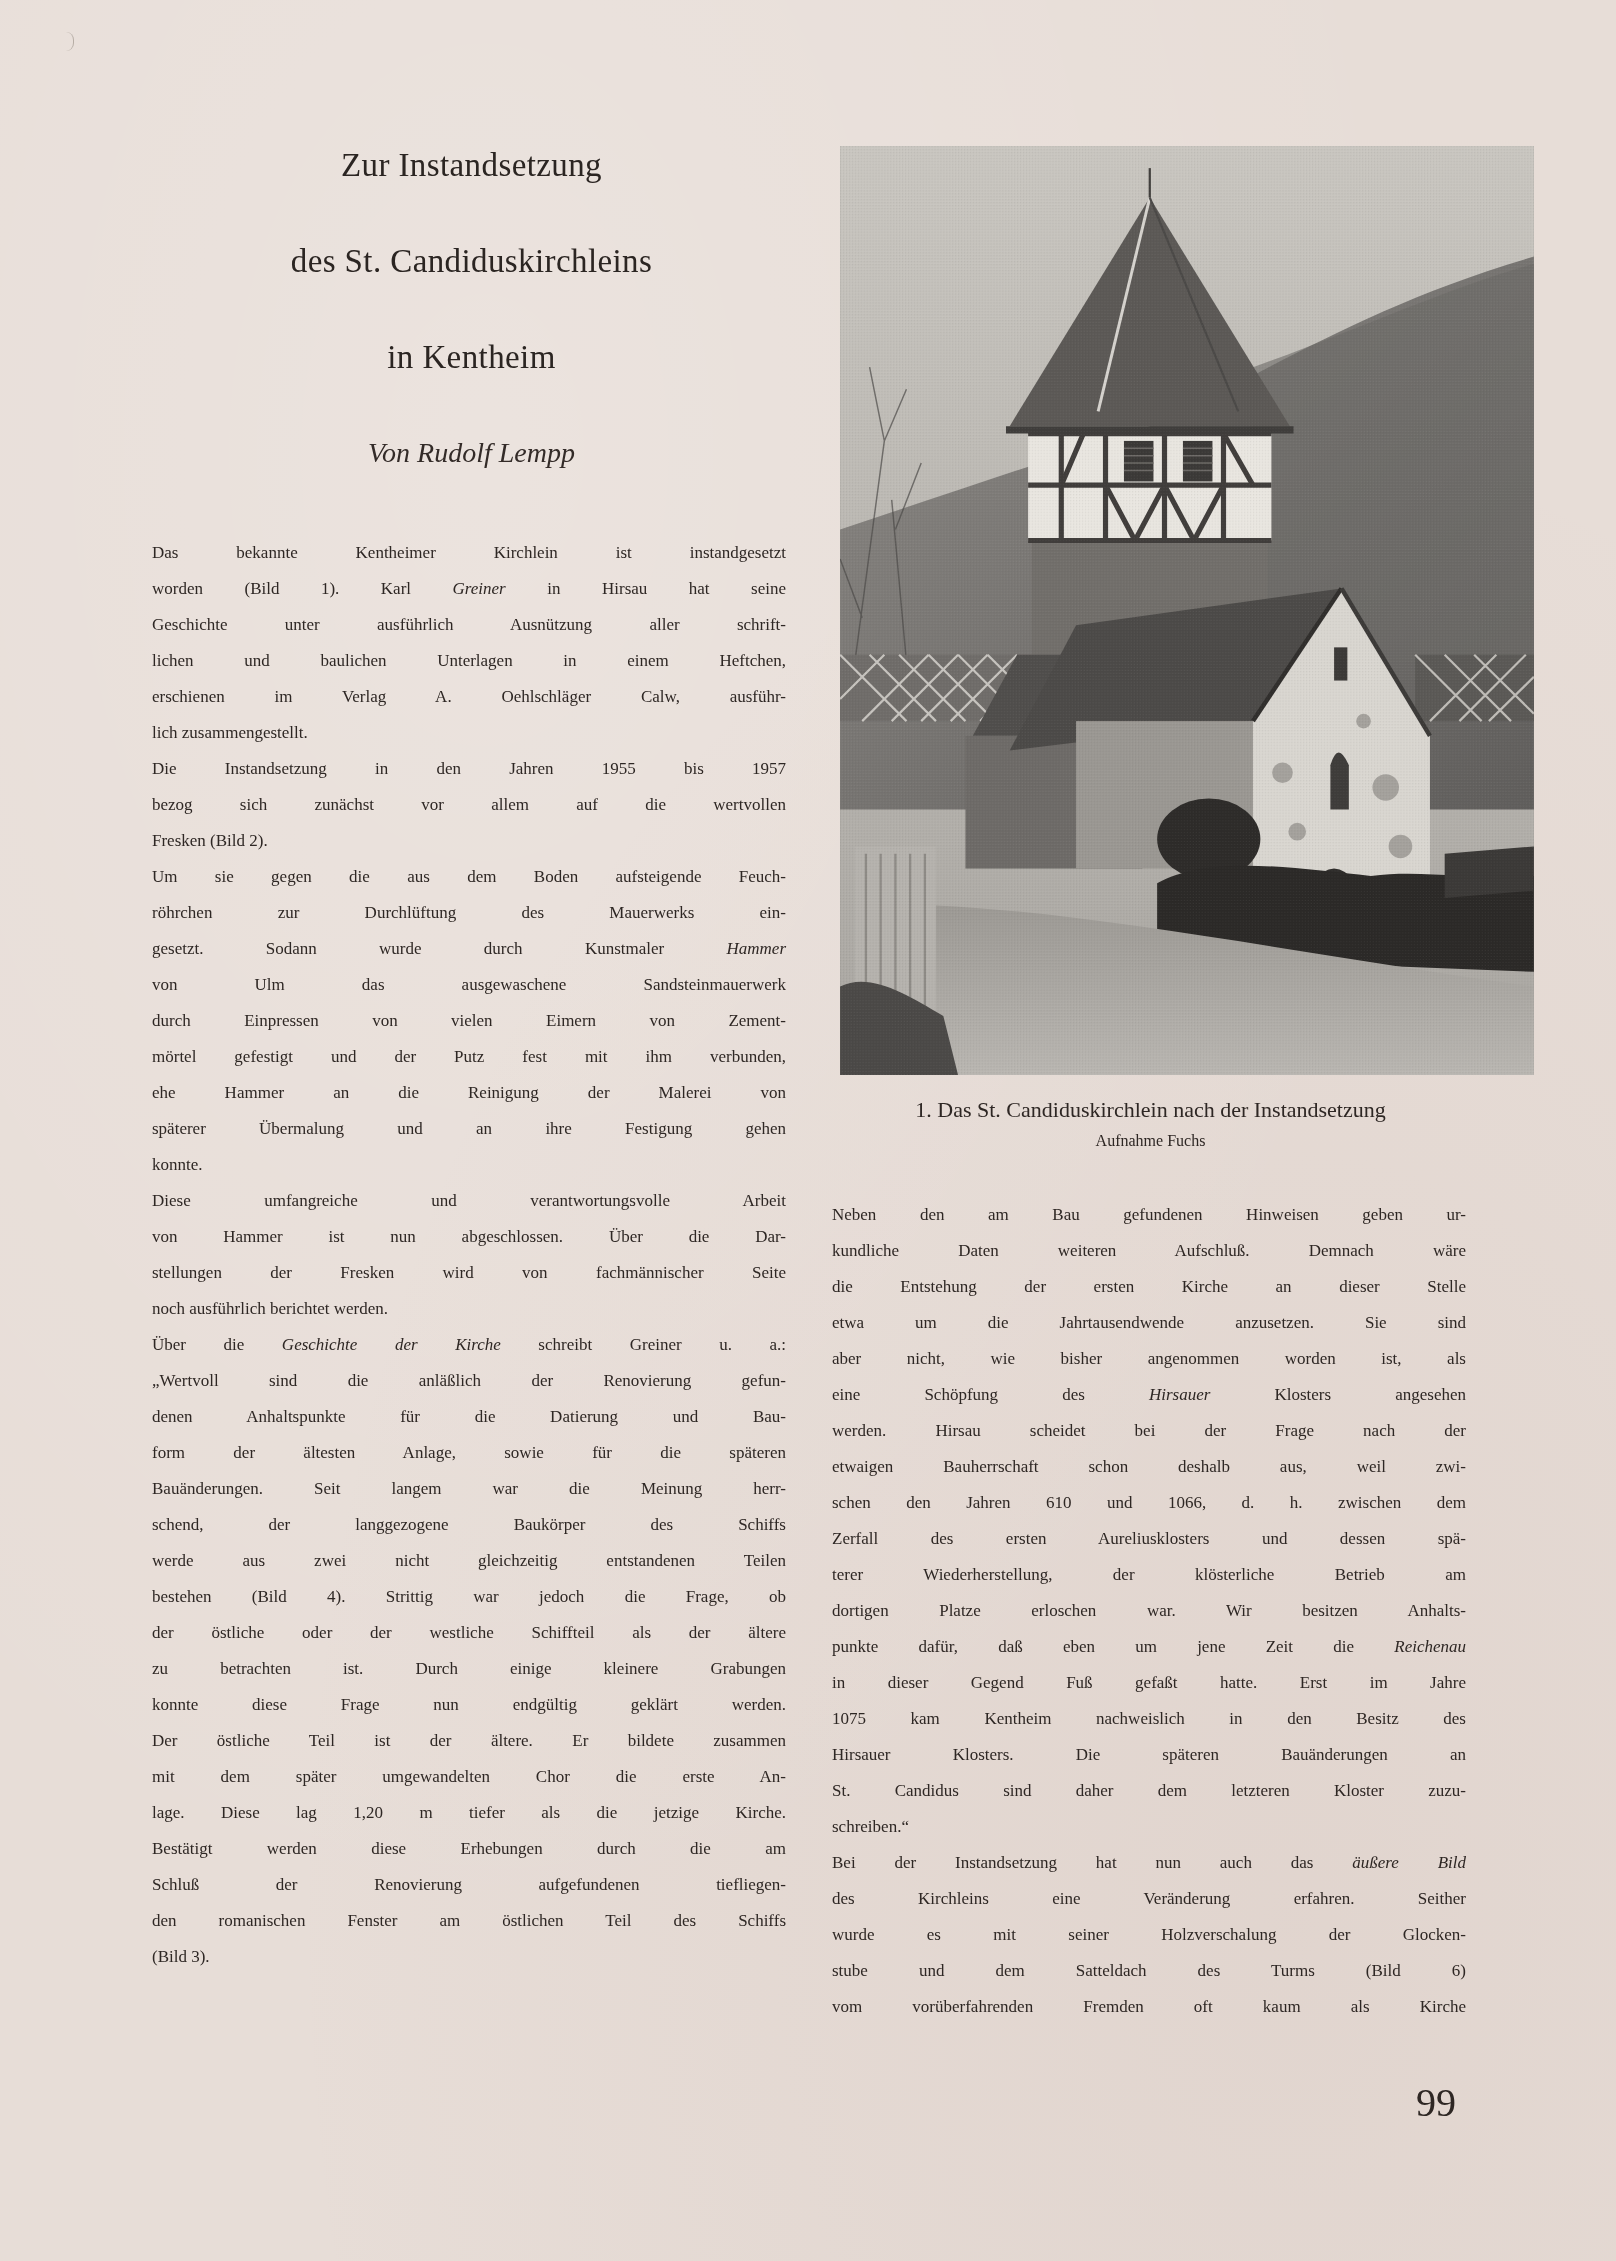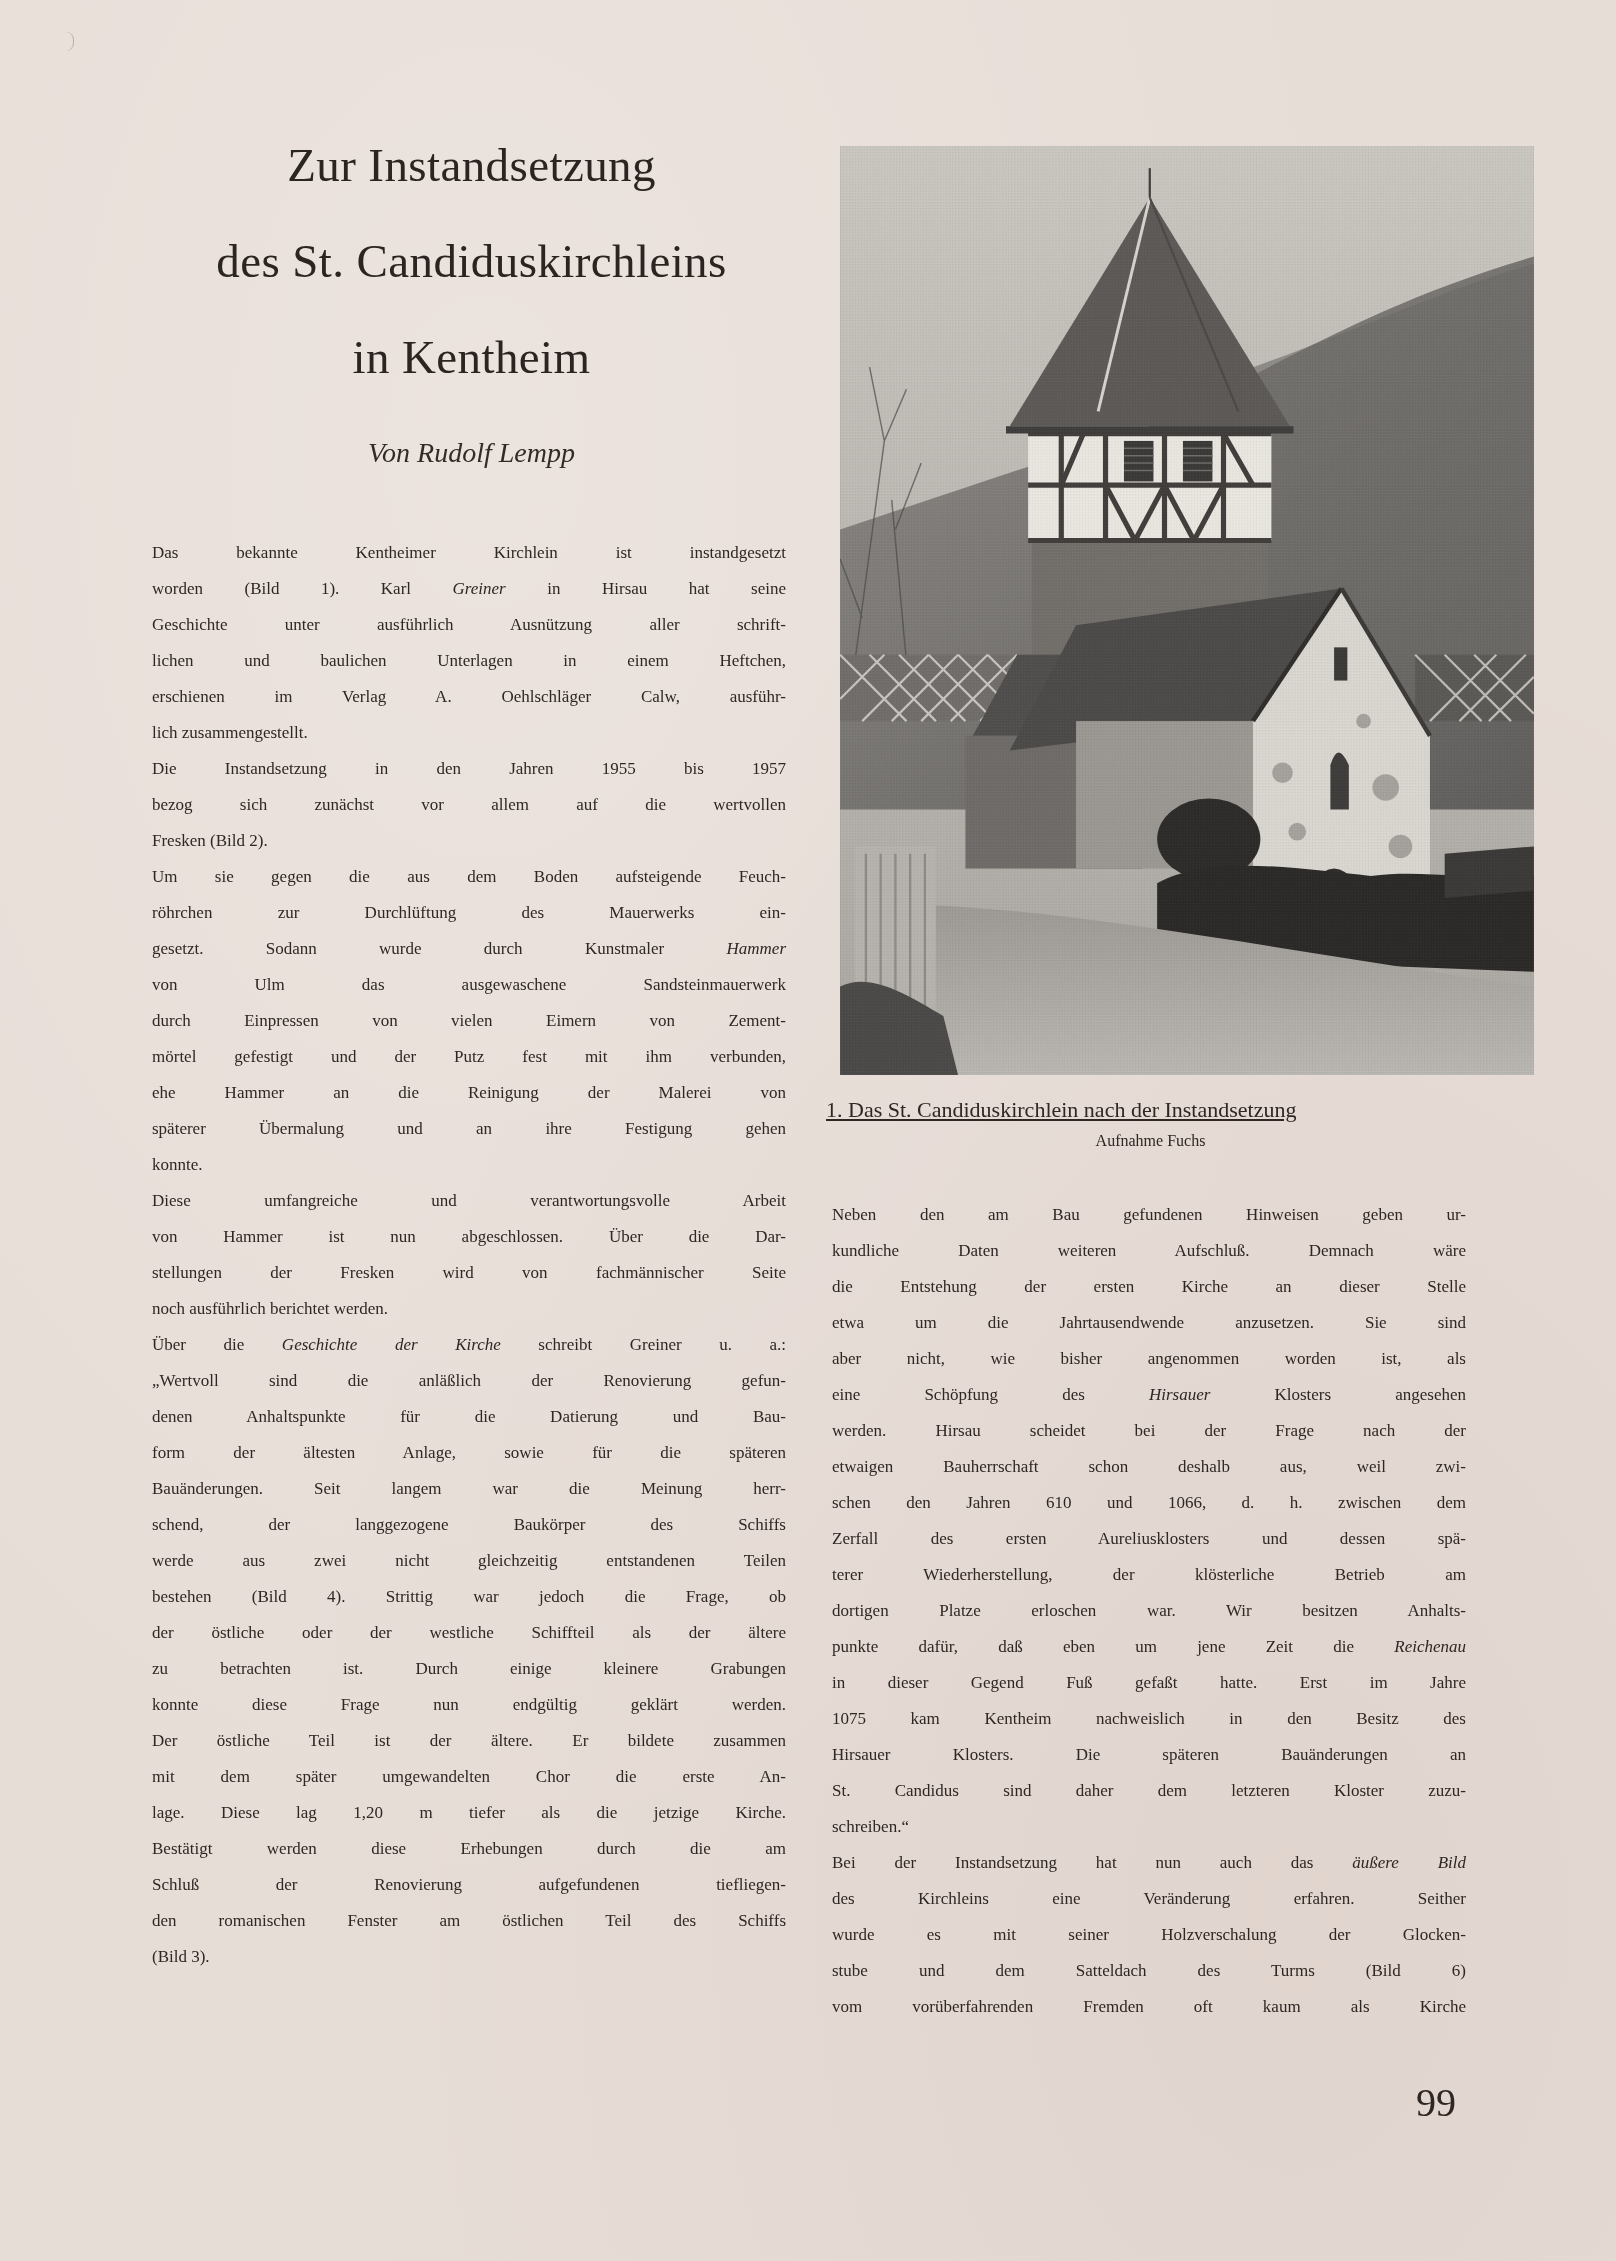--- a/index.html
+++ b/index.html
@@ -33,21 +33,21 @@
     
     .title-block {
       position: absolute;
       left: 147px;
       width: 649px;
       top: 142px;
       text-align: center;
     }
     .title-line {
       font-family: "Liberation Serif", "DejaVu Serif", serif;
-      font-size: 47px;
+      font-size: 33px;
       line-height: 47px;
       color: #2b2522;
       display: block;
       letter-spacing: 0.4px;
     }
     .title-line.l1 { position: absolute; left: 0; right: 0; top: 0; }
     .title-line.l2 { position: absolute; left: 0; right: 0; top: 96px; }
     .title-line.l3 { position: absolute; left: 0; right: 0; top: 192px; }
     .byline {
       position: absolute; left: 0; right: 0; top: 295px;
@@ -85,23 +85,23 @@
       left: 840px; top: 146px;
       width: 694px; height: 929px;
       overflow: hidden;
       background: #8a8782;
     }
     .figure svg { display: block; }
     .caption {
       position: absolute;
       left: 826px; width: 649px;
       top: 1097px;
+      text-align: center;
       font-size: 22px;
       color: #2e2724;
-      text-decoration: underline;
     }
     .credit {
       position: absolute;
       left: 826px; width: 649px;
       top: 1132px;
       text-align: center;
       font-size: 16px;
       color: #2e2724;
     }
 

